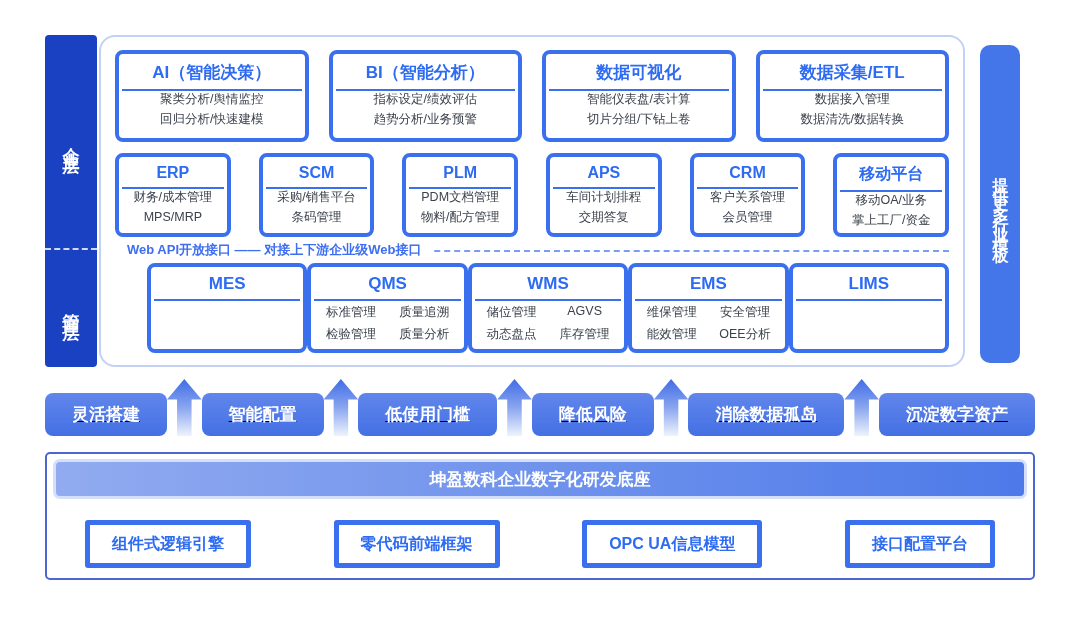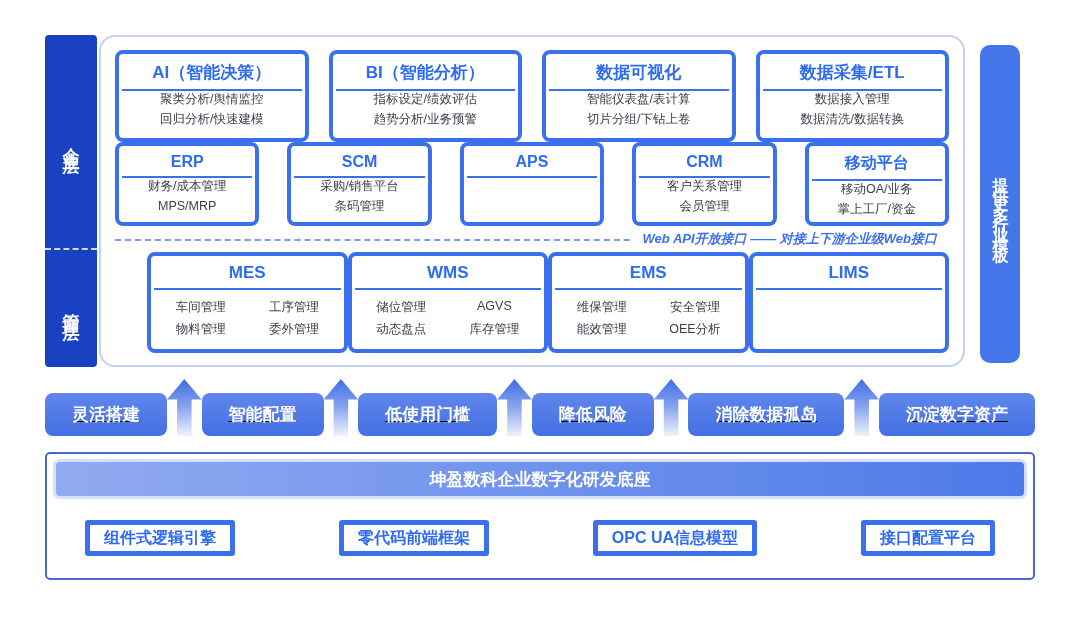--- a/index.html
+++ b/index.html
@@ -27,25 +27,25 @@
   }
   .right-bar .vtext { font-size:16px; font-weight:600; letter-spacing:10px; }
 
   
   .main-panel {
     position:absolute; left:99px; top:35px; width:866px; height:332px;
     background:#ffffff; border:2px solid #c3d2f4; border-radius:16px;
     box-sizing:border-box; padding:13px 14px 12px; display:flex; flex-direction:column;
   }
   .row1 { display:flex; gap:20px; height:92px; }
-  .row2 { display:flex; gap:28px; height:84px; }
+  .row2 { display:flex; gap:28px; height:84px; margin-top:11px; }
   .row3 { display:flex; flex:1;margin-left:32px; }
 
   .divider { position:relative; height:21px; margin:2px 0 3px;
-    display:flex; align-items:center; justify-content:flex-end;font-style:italic; }
+    display:flex; align-items:center; justify-content:flex-start; }
   .divider:before { content:""; position:absolute; left:0; right:0; top:50%;
     border-top:2px dashed #7a9cf2; }
   .divider-label { position:relative; background:#ffffff; padding:0 12px;
     color:#3e6ef2; font-size:13px; font-weight:700; }
 
   .mod {
     flex:1; border:4px solid #3a70ee; border-radius:8px; background:#ffffff;
     display:flex; flex-direction:column; padding:3px; box-sizing:border-box; min-width:0;
   }
   .mod-title {
@@ -84,22 +84,22 @@
     border:2px solid #4c68d0; border-radius:5px; box-sizing:border-box; background:#ffffff;
   }
   .banner {
     margin:5px 6px 0; height:40px; border-radius:7px; box-sizing:border-box;
     background:linear-gradient(90deg,#92abf0,#4d7ae9); border:3px solid #d3dffb;
     display:flex; align-items:center; justify-content:center;
     color:#ffffff; font-size:17px; font-weight:700;
   }
   .f-items { display:flex; justify-content:space-between; padding:0 38px; margin-top:21px; }
   .f-item {
-    height:36px; box-sizing:border-box; border:5px solid #3a70ee; border-radius:3px;
-    background:#ffffff; display:flex; align-items:center; padding:0 14px;
+    height:48px; box-sizing:border-box; border:5px solid #3a70ee; border-radius:3px;
+    background:#ffffff; display:flex; align-items:center; padding:0 22px;
     color:#2d6bf3; font-size:16px; font-weight:700; white-space:nowrap;text-align:center;
   }
 </style>
 </head>
 <body>
 
 <div id="canvas">
 
   <div class="left-bar">
     <div class="left-seg-top">
@@ -152,21 +152,32 @@
         </div>
       </div>
       <div class="mod">
         <div class="mod-title">SCM</div>
         <div class="mod-body">
           <span>采购/销售平台</span>
           <span>条码管理</span>
         </div>
       </div>
       <div class="mod">
+        <div class="mod-title">PLM</div>
+        <div class="mod-body">
+          <span>PDM文档管理</span>
+          <span>物料/配方管理</span>
+        </div>
+      </div>
+      <div class="mod">
         <div class="mod-title">APS</div>
+        <div class="mod-body">
+          <span>车间计划排程</span>
+          <span>交期答复</span>
+        </div>
       </div>
       <div class="mod">
         <div class="mod-title">CRM</div>
         <div class="mod-body">
           <span>客户关系管理</span>
           <span>会员管理</span>
         </div>
       </div>
       <div class="mod">
         <div class="mod-title">移动平台</div>
@@ -177,25 +188,28 @@
       </div>
     </div>
 
     <div class="divider">
       <span class="divider-label">Web API开放接口 —— 对接上下游企业级Web接口</span>
     </div>
 
     <div class="row3">
       <div class="mod">
         <div class="mod-title">MES</div>
+      </div>
+      <div class="mod">
+        <div class="mod-title">QMS</div>
         <div class="mod-grid">
-          <span>车间管理</span>
-          <span>工序管理</span>
-          <span>物料管理</span>
-          <span>委外管理</span>
+          <span>标准管理</span>
+          <span>质量追溯</span>
+          <span>检验管理</span>
+          <span>质量分析</span>
         </div>
       </div>
       <div class="mod">
         <div class="mod-title">WMS</div>
         <div class="mod-grid">
           <span>储位管理</span>
           <span>AGVS</span>
           <span>动态盘点</span>
           <span>库存管理</span>
         </div>

